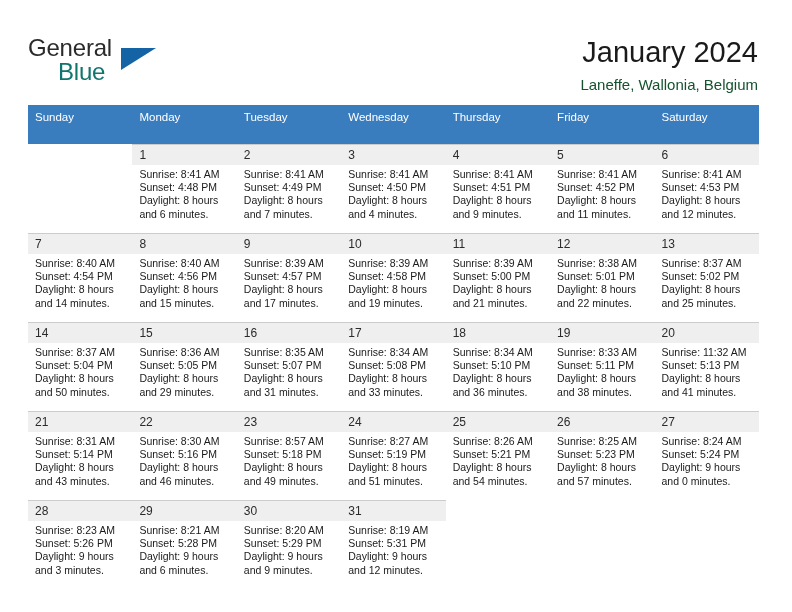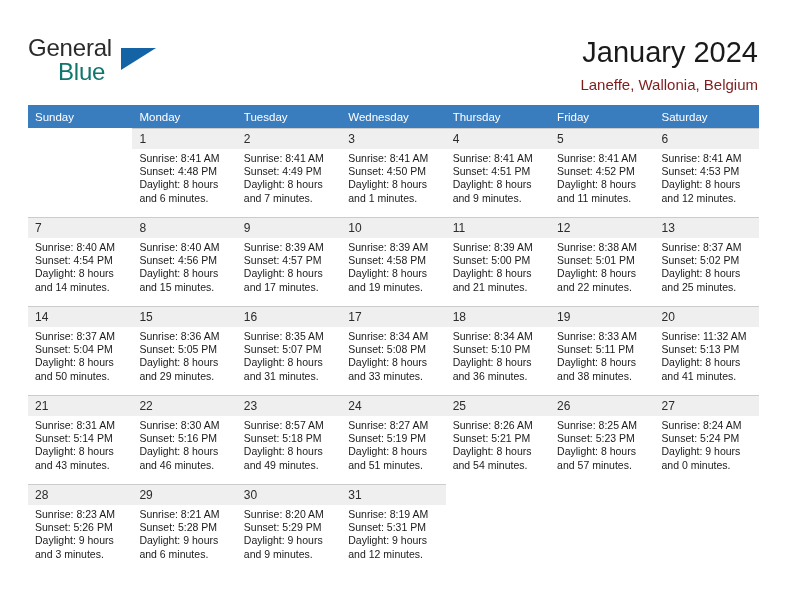--- a/index.html
+++ b/index.html
@@ -72,42 +72,42 @@
     text-align: right;
   }
   .cal-title {
     font-size: 29px;
     color: #1a1a1a;
     line-height: 34px;
     white-space: nowrap;
   }
   .cal-subtitle {
     font-size: 15px;
-    color: #7f1d1d;
+    color: #14532d;
     line-height: 20px;
     margin-top: 6px;
     white-space: nowrap;
   }
 
   
   .calendar {
     position: absolute;
     left: 28px;
     top: 105px;
     width: 731px;
     border-collapse: collapse;
     table-layout: fixed;
   }
   .calendar th {
     background: #3a7dbf;
     color: #ffffff;
     font-size: 11.5px;
     font-weight: normal;
     text-align: left;
-    padding: 5px 0 5px 7px;
+    padding: 5px 0 21px 7px;
     height: 13px;
     border: none;
   }
   .calendar td {
     vertical-align: top;
     padding: 0;
     border: none;
     height: 89px;
     width: 104.43px;
   }
@@ -198,21 +198,21 @@
               </div>
             </div>
           </td>
           <td>
             <div class="daycell filled">
               <span class="daynum">3</span>
               <div class="dayinfo">
                 <div>Sunrise: 8:41 AM</div>
                 <div>Sunset: 4:50 PM</div>
                 <div>Daylight: 8 hours</div>
-                <div>and 1 minutes.</div>
+                <div>and 4 minutes.</div>
               </div>
             </div>
           </td>
           <td>
             <div class="daycell filled">
               <span class="daynum">4</span>
               <div class="dayinfo">
                 <div>Sunrise: 8:41 AM</div>
                 <div>Sunset: 4:51 PM</div>
                 <div>Daylight: 8 hours</div>

